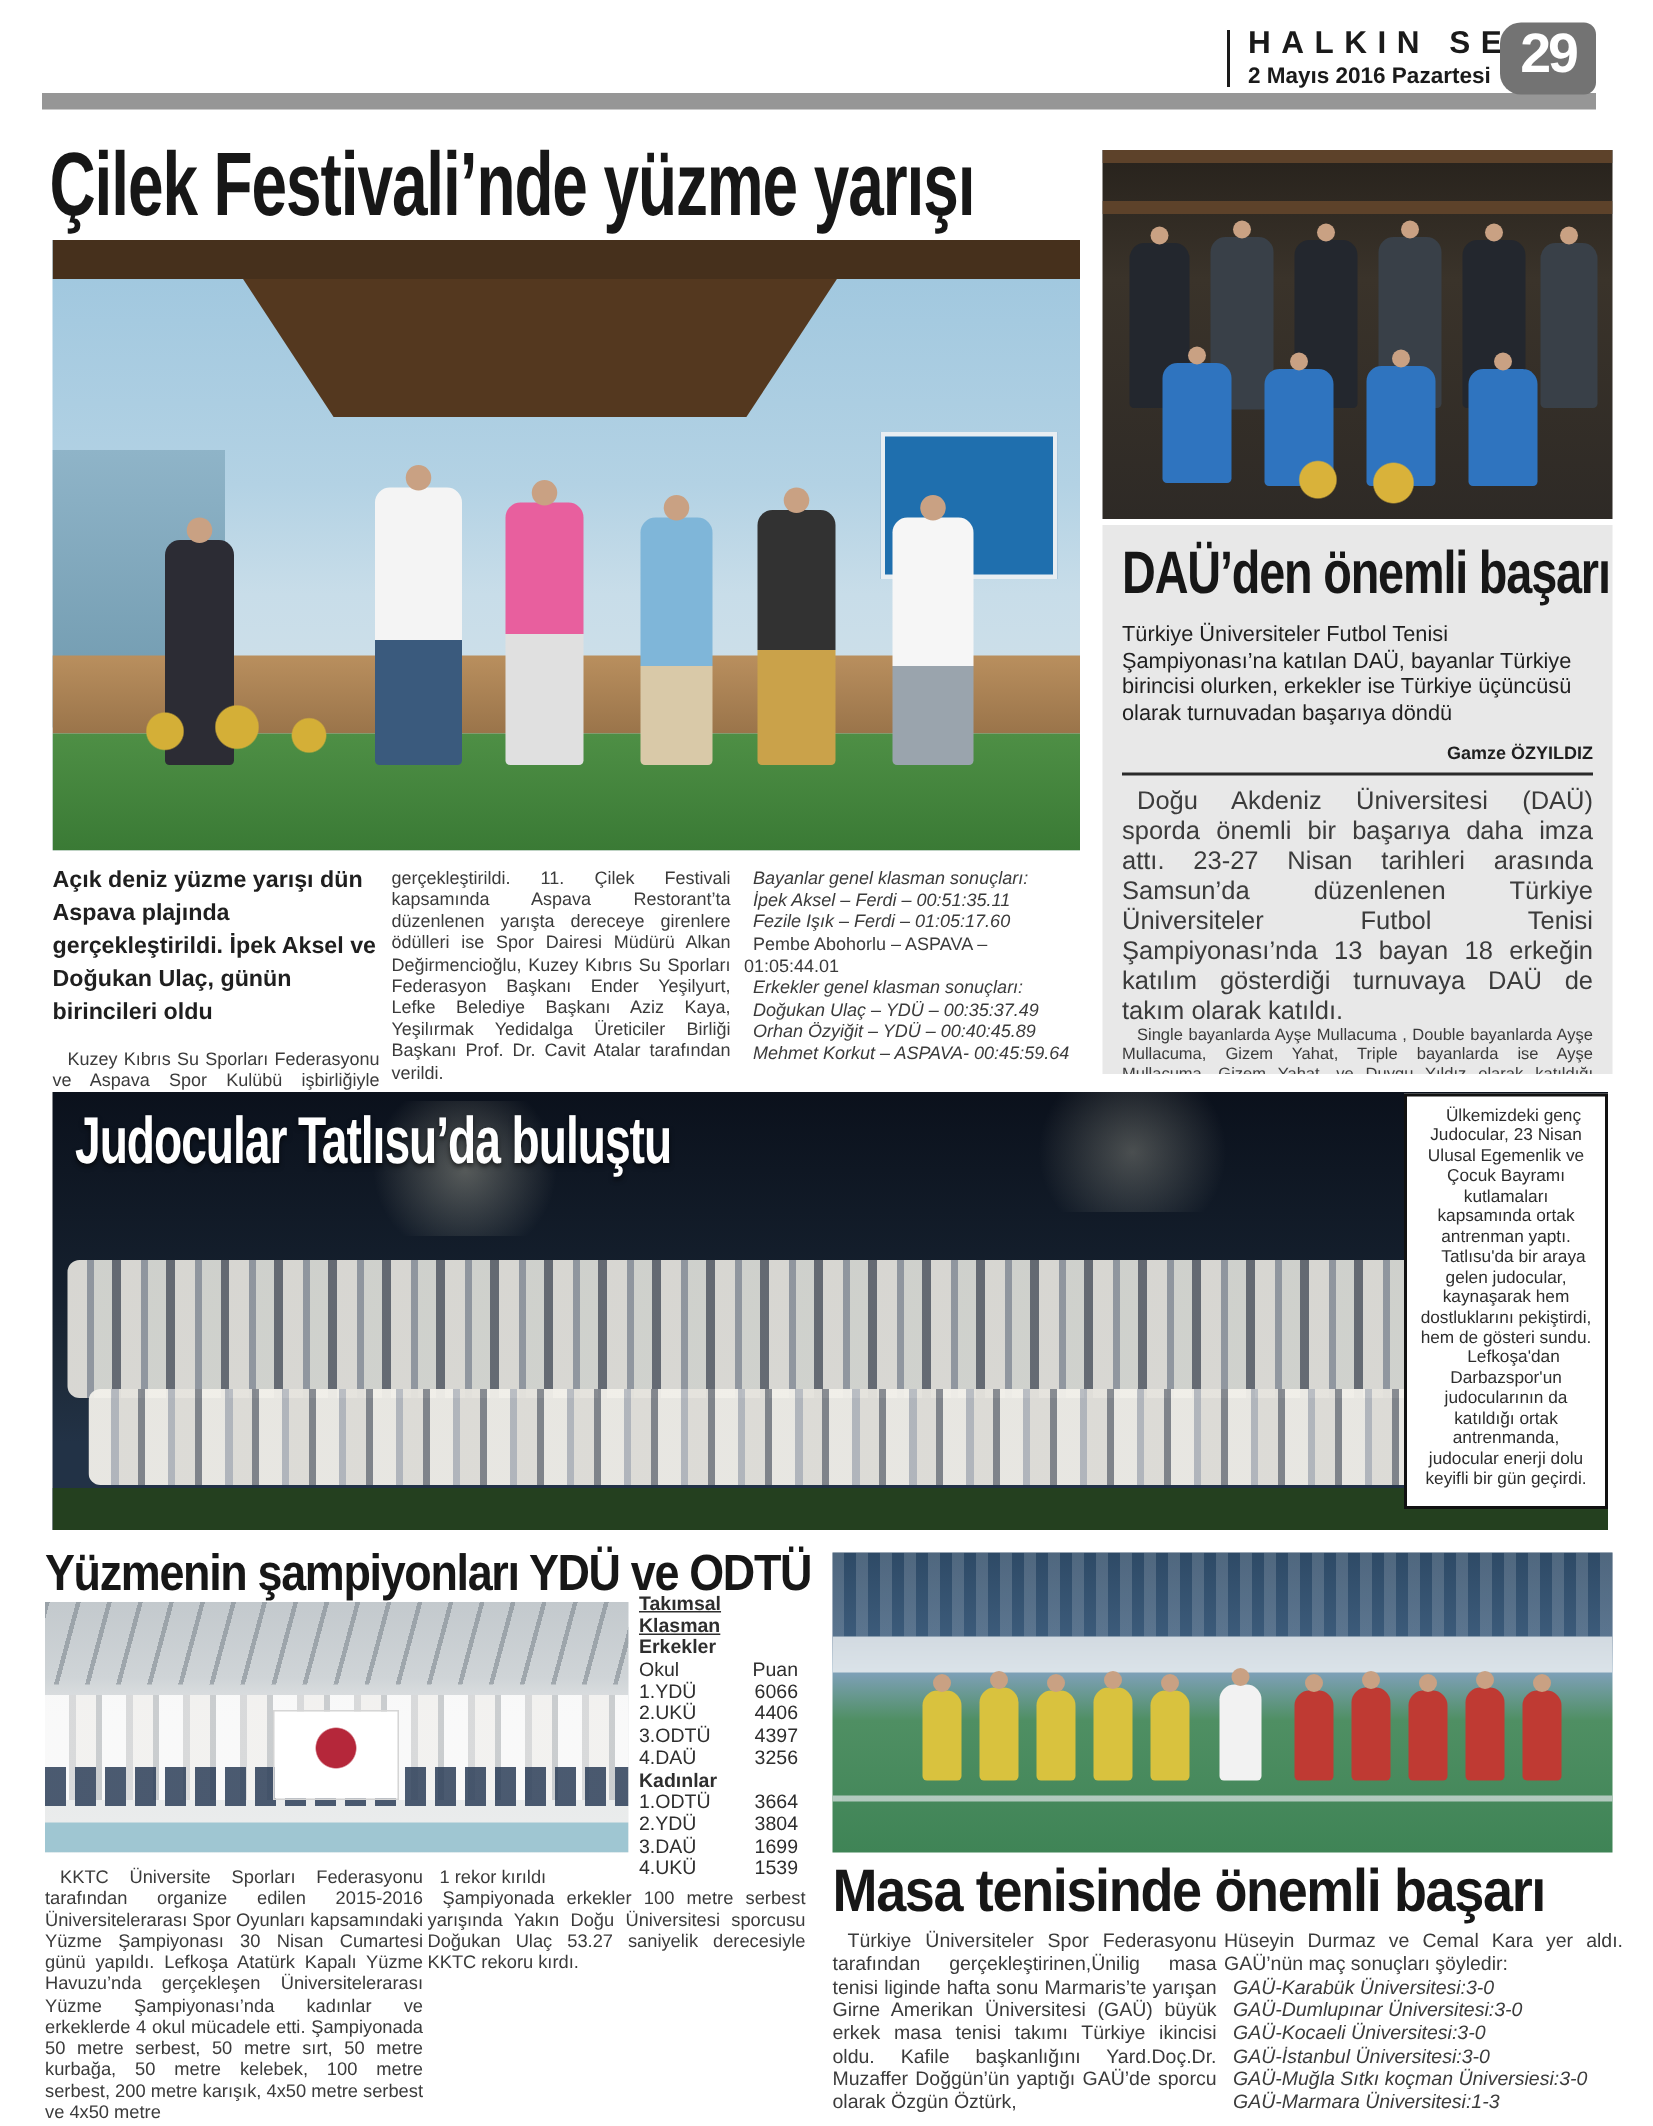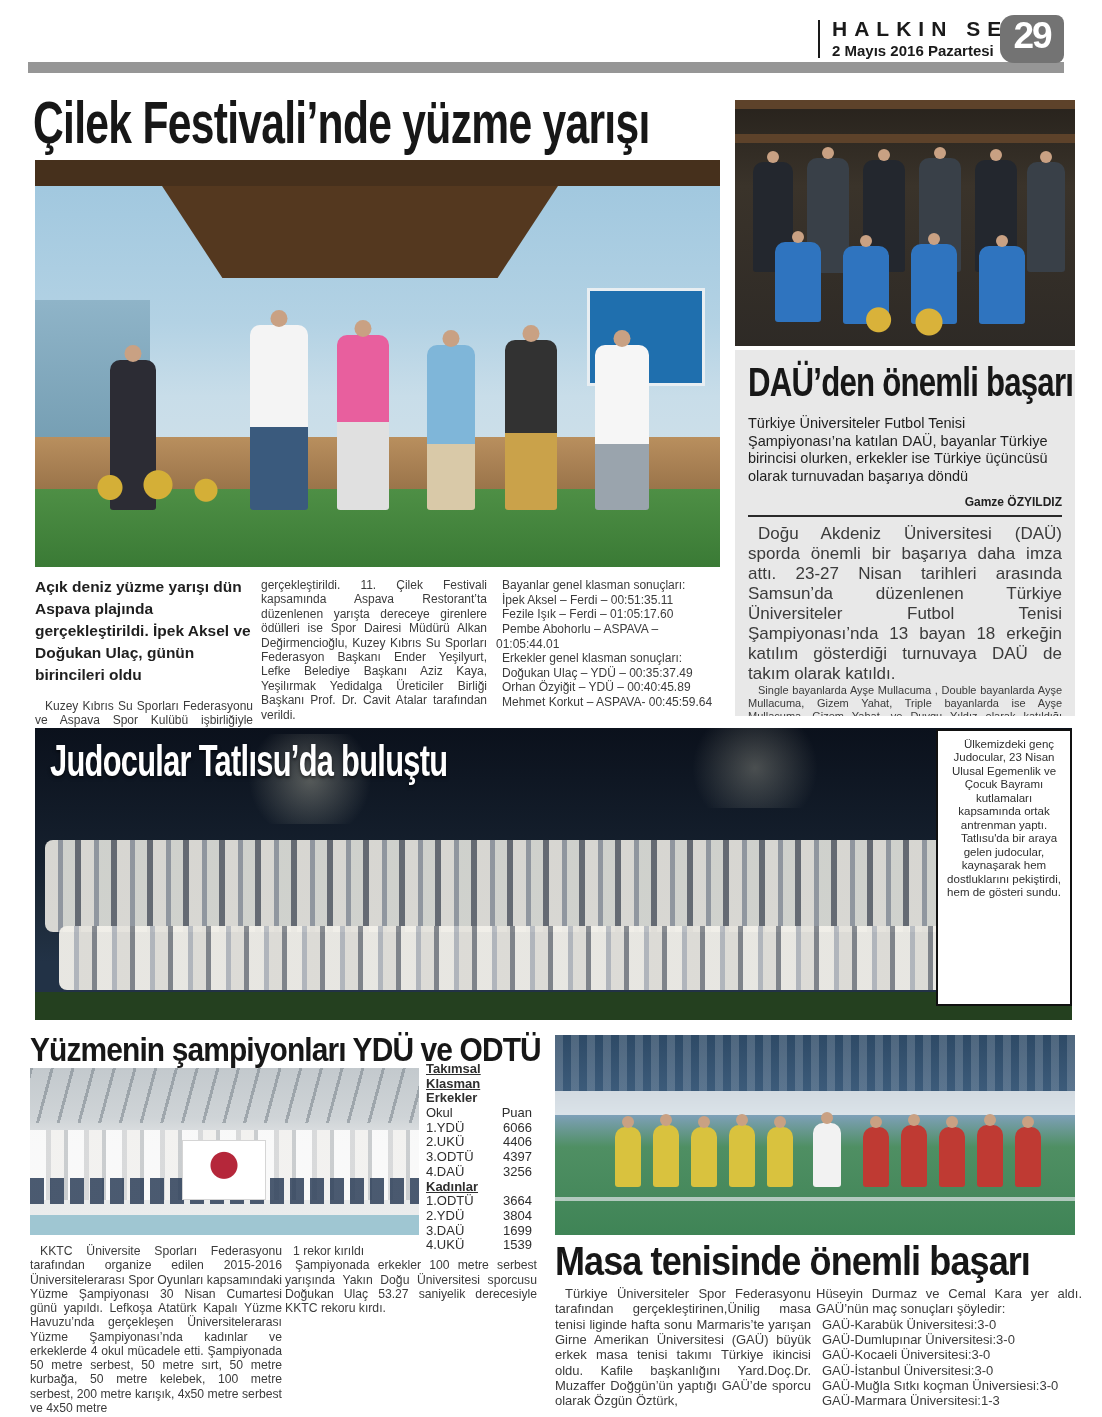--- a/index.html
+++ b/index.html
@@ -9,21 +9,21 @@
   .hl{font-family:"Liberation Sans",sans-serif;font-weight:700;color:#171717;
       white-space:nowrap;transform-origin:left top;letter-spacing:-1px;}
   .just{text-align:justify;}
   .photo{position:absolute;overflow:hidden;background:#999;}
   .layer{position:absolute;}
   .fig{position:absolute;border-radius:10px 10px 3px 3px;}
   .fig::before{content:"";position:absolute;top:-15px;left:50%;transform:translateX(-50%);
       width:17px;height:17px;border-radius:50%;background:#c9a183;}
   .fig.small::before{width:12px;height:12px;top:-11px;}
   .indent{text-indent:10px;}
-  .res-line{padding-left:6px;}
+  .res-line{padding-left:6px;font-style:italic;}
   .tbl-row{display:flex;justify-content:space-between;}
   hr.rule{border:none;border-top:2px solid #2a2a2a;margin:6px 0 7px 0;}
 </style>
 </head>
 <body>
 
 <div id="page">
 
   <div class="abs" style="left:28px;top:62px;width:1036px;height:11px;background:#969696;"></div>
   <div class="abs" style="left:818px;top:20px;width:2px;height:38px;background:#1a1a1a;"></div>
@@ -110,20 +110,21 @@
     <div class="layer" style="left:24px;top:198px;right:24px;height:64px;border-radius:8px;opacity:.95;
                 background:repeating-linear-gradient(90deg,#f2f0ea 0 15px,#b8bcc2 15px 20px,#e6e4de 20px 33px,#84888e 33px 38px);"></div>
     <div class="layer" style="left:0;bottom:0;right:0;height:28px;background:#24401f;"></div>
   </div>
   <div class="abs hl" style="left:50px;top:736px;font-size:44px;color:#ffffff;transform:scaleX(0.70);text-shadow:0 2px 4px rgba(0,0,0,.6);">Judocular Tatlısu’da buluştu</div>
 
   <div class="abs" style="left:936px;top:729px;width:136px;height:277px;background:#fff;border:2px solid #111;
               box-sizing:border-box;padding:7px 8px;font-size:11.5px;line-height:1.17;color:#2e2e2e;text-align:center;">
     <div class="indent">Ülkemizdeki genç Judocular, 23 Nisan Ulusal Egemenlik ve Çocuk Bayramı kutlamaları kapsamında ortak antrenman yaptı.</div>
     <div class="indent">Tatlısu'da bir araya gelen judocular, kaynaşarak hem dostluklarını pekiştirdi, hem de gösteri sundu.</div>
+    <div class="indent">Lefkoşa'dan Darbazspor'un judocularının da katıldığı ortak antrenmanda, judocular enerji dolu keyifli bir gün geçirdi.</div>
   </div>
 
   <div class="abs hl" style="left:30px;top:1030px;font-size:34px;transform:scaleX(0.88);">Yüzmenin şampiyonları YDÜ ve ODTÜ</div>
 
   <div class="photo" style="left:30px;top:1068px;width:389px;height:167px;
               background:linear-gradient(180deg,#c3c9cd 0%,#cfd4d7 30%,#e3e5e6 45%,#eceeee 100%);">
     <div class="layer" style="left:0;top:0;right:0;height:55px;
                 background:repeating-linear-gradient(105deg,rgba(120,130,138,.55) 0 3px,transparent 3px 20px);"></div>
     <div class="layer" style="left:0;top:62px;right:0;height:70px;opacity:.95;
                 background:repeating-linear-gradient(90deg,#fafafa 0 16px,#d8d9da 16px 21px,#f3f2f0 21px 34px,#c9ccce 34px 38px);"></div>
@@ -150,21 +151,21 @@
       <span>4406</span>
     </div>
     <div class="tbl-row">
       <span>3.ODTÜ</span>
       <span>4397</span>
     </div>
     <div class="tbl-row">
       <span>4.DAÜ</span>
       <span>3256</span>
     </div>
-    <div style="font-weight:700;text-decoration:underline;">Kadınlar</div>
+    <div style="font-weight:700;">Kadınlar</div>
     <div class="tbl-row">
       <span>1.ODTÜ</span>
       <span>3664</span>
     </div>
     <div class="tbl-row">
       <span>2.YDÜ</span>
       <span>3804</span>
     </div>
     <div class="tbl-row">
       <span>3.DAÜ</span>

